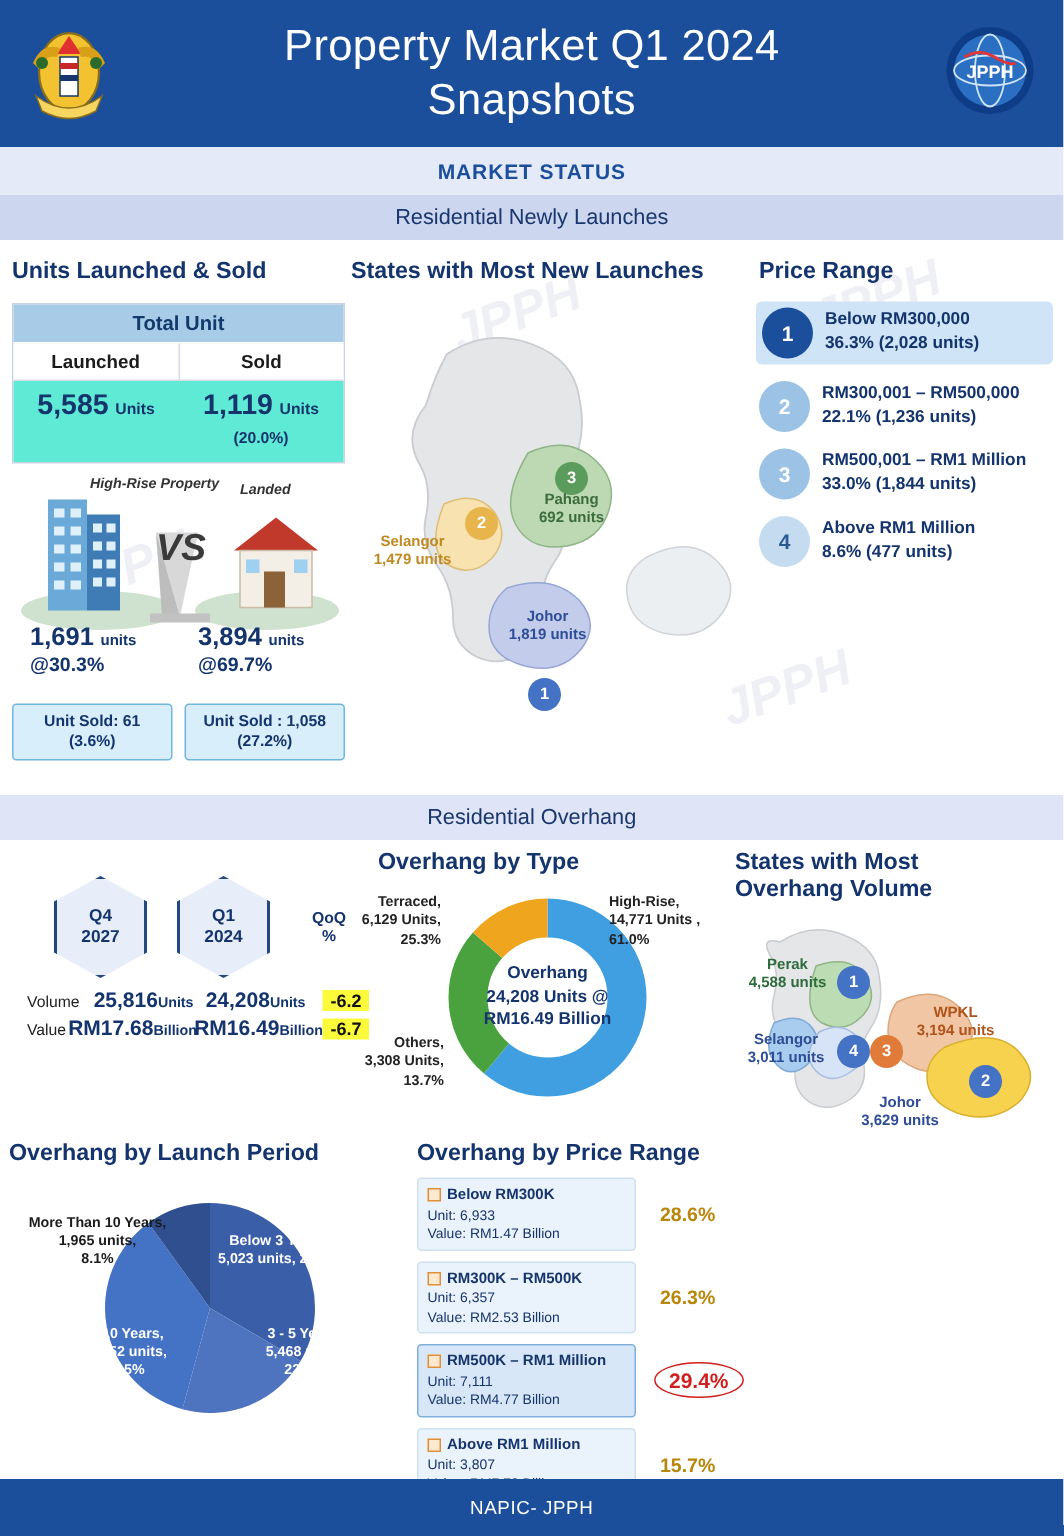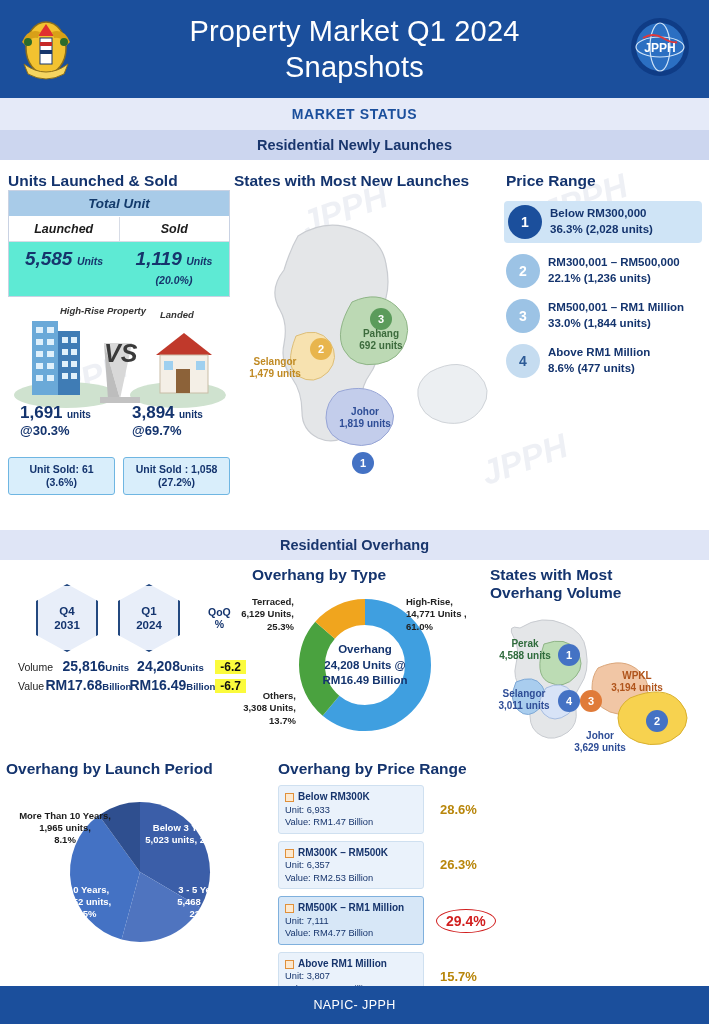--- a/index.html
+++ b/index.html
@@ -31,34 +31,34 @@
   .jpph-logo { position: absolute; right: 16px; top: 14px; width: 66px; height: 66px; }
 
   .market-status {
     background: #e5eaf8; height: 32px;
     display: flex; align-items: center; justify-content: center;
     color: #1b4f9c; font-weight: bold; font-size: 14px; letter-spacing: .6px;
   }
   .section-band {
     background: #ccd6ef; height: 30px;
     display: flex; align-items: center; justify-content: center;
-    color: #19366d; font-weight: bold; font-size: 14.5px;
+    color: #19366d; font-weight: normal; font-size: 14.5px;
   }
   .section-band.light { background: #dfe5f6; }
 
   
   .sec1 { position: relative; height: 370px; background:#fff; }
   .col-title {
     color: #14346e; font-weight: bold; text-align: left;
     font-size: 15.5px;
   }
 
   
   .c1 { position: absolute; left: 8px; top: 12px; width: 222px; }
-  .total-unit-box { border:1px solid #c9d2e3;font-style:italic; }
+  .total-unit-box { margin-top: 12px; border:1px solid #c9d2e3; }
   .tu-head {
     background:#a8cbe8; color:#123a6b; font-weight:bold; text-align:center;
     font-size: 13.5px; padding: 5px 0; border-bottom:1px solid #fff;
   }
   .tu-sub { display:flex; background:#fff; }
   .tu-sub div {
     flex:1; text-align:center; font-size:12.5px; font-weight:bold; color:#1b1b1b;
     padding:5px 0; border-bottom:1px solid #d7dce6;
   }
   .tu-sub div:first-child { border-right:1px solid #d7dce6; }
@@ -361,21 +361,21 @@
   </div>
 
   <div class="section-band light">Residential Overhang</div>
 
   <div class="sec2">
 
     <div class="o1">
       <div class="hexrow">
         <div class="hex">
           <div>Q4</div>
-          <div>2031</div>
+          <div>2027</div>
         </div>
         <div class="hex">
           <div>Q1</div>
           <div>2024</div>
         </div>
         <div class="qoq">
           <div>QoQ</div>
           <div>%</div>
         </div>
       </div>

